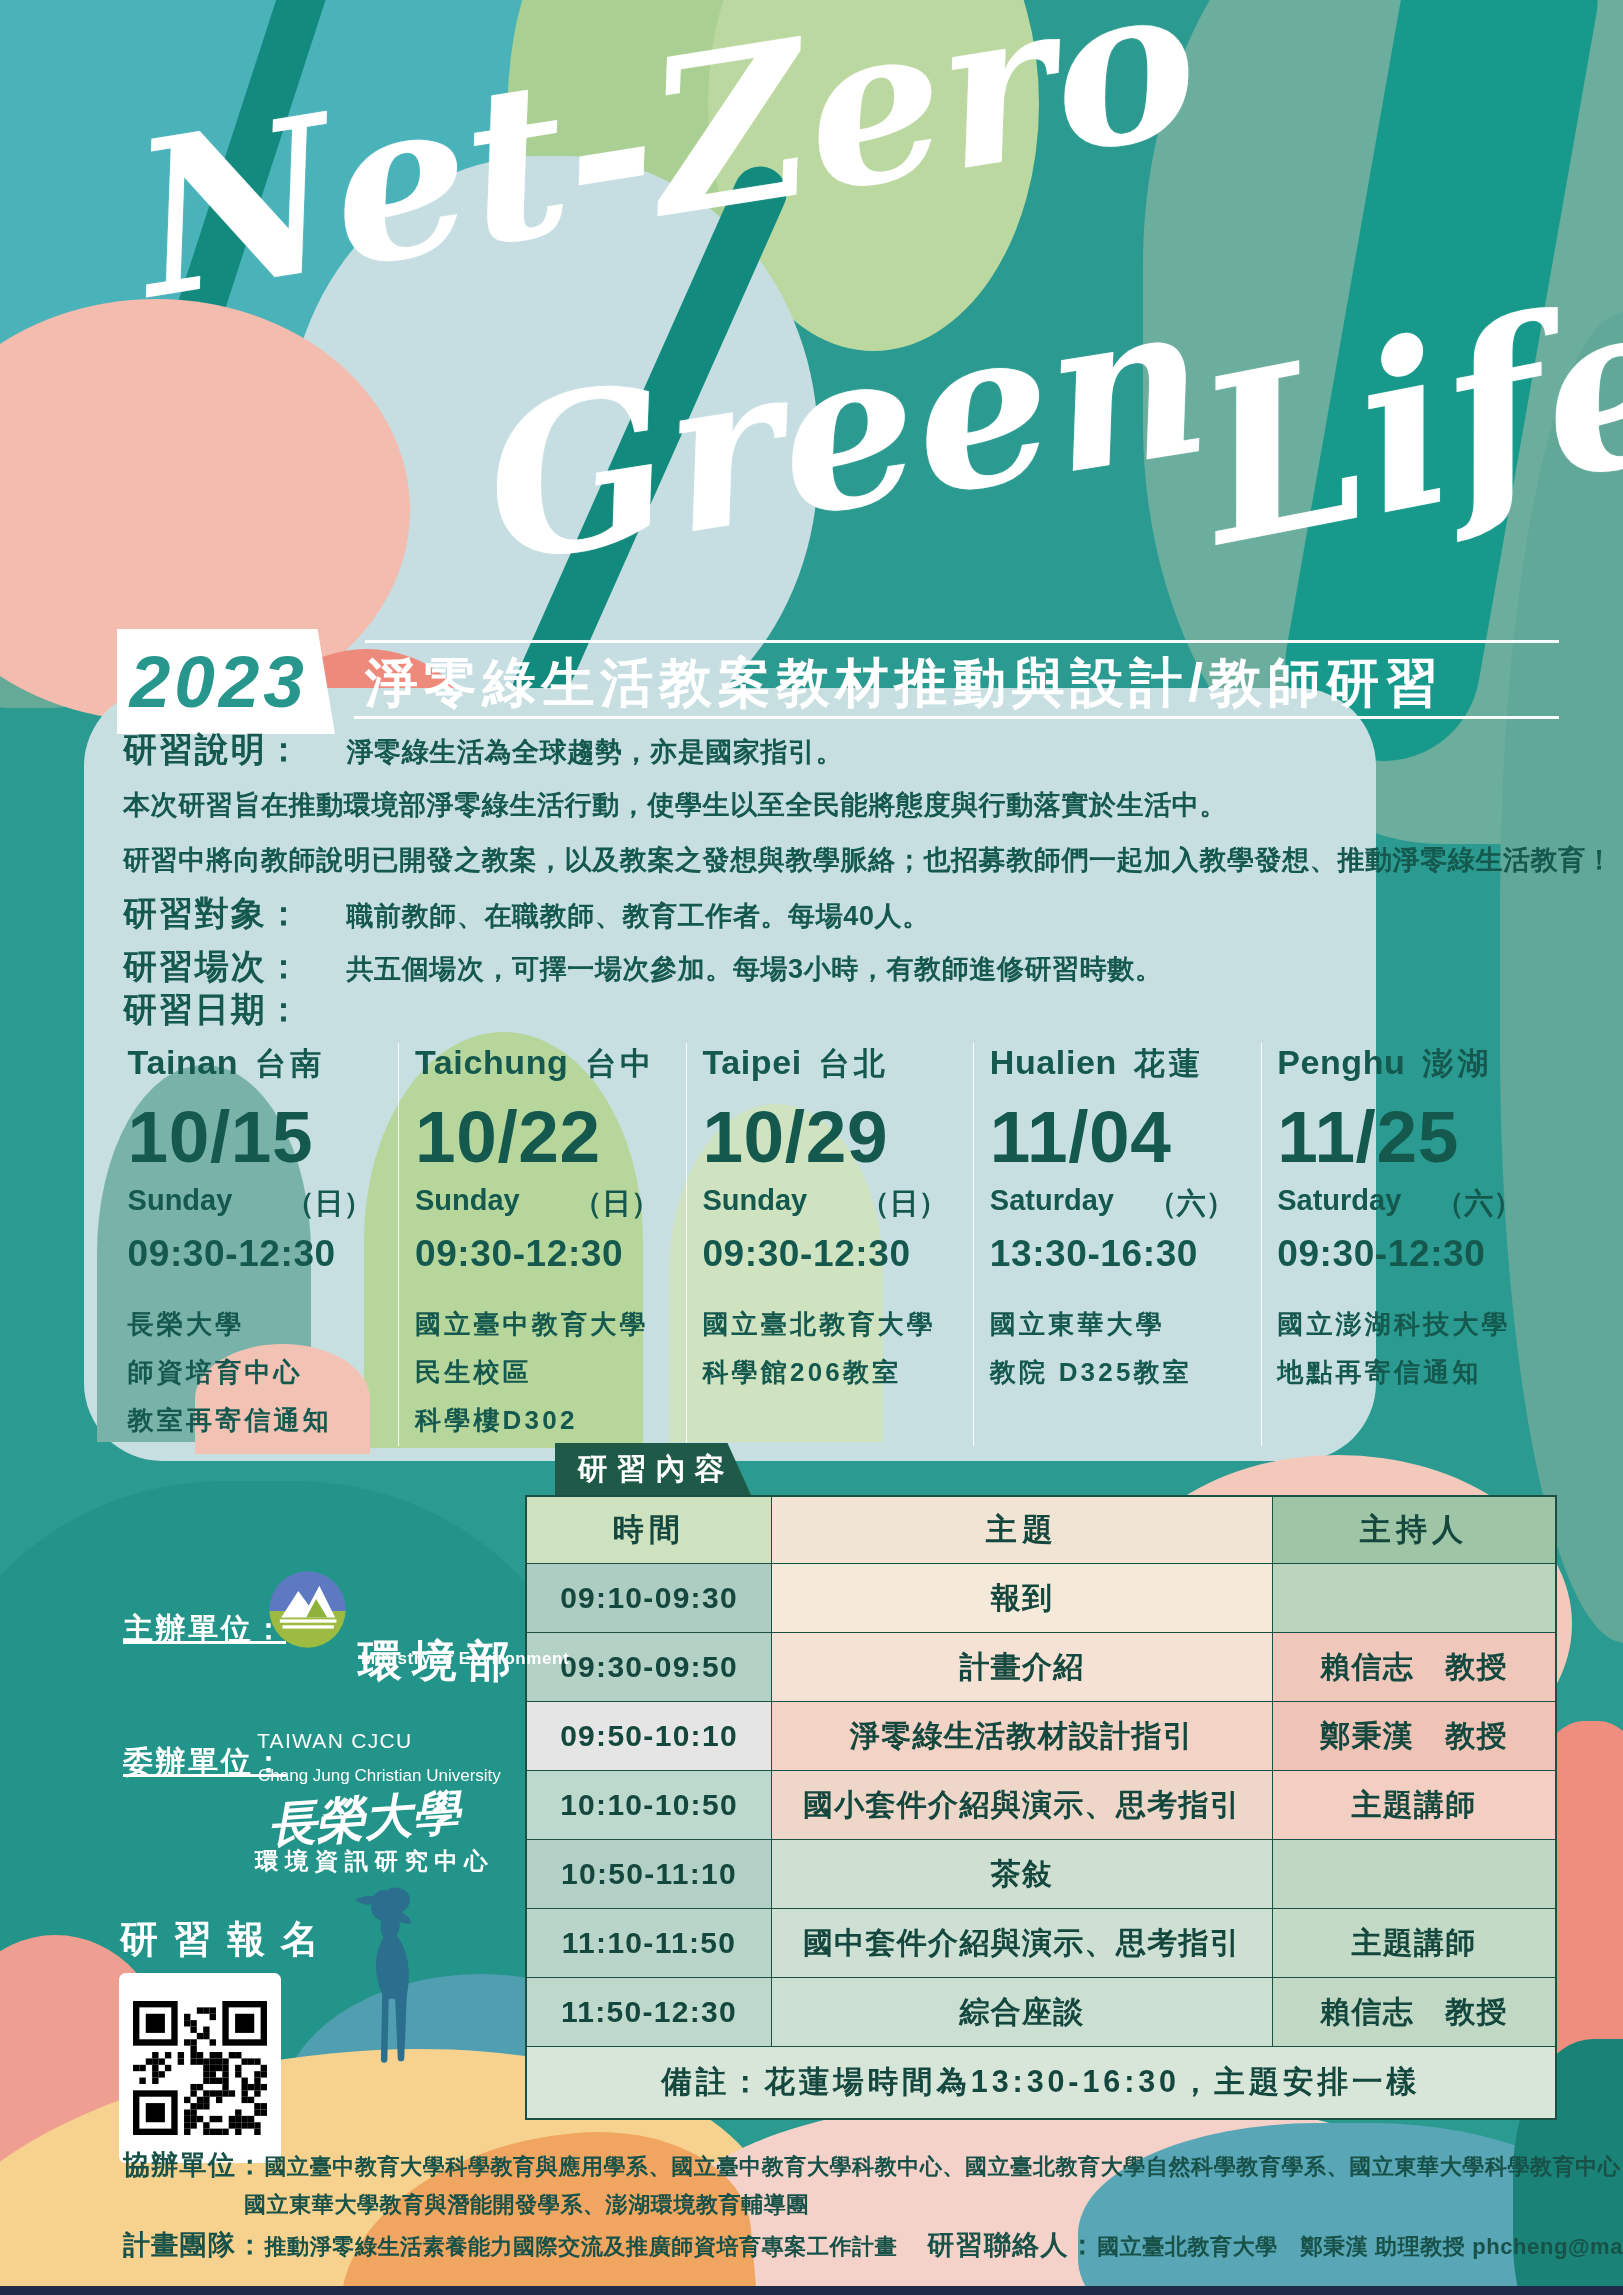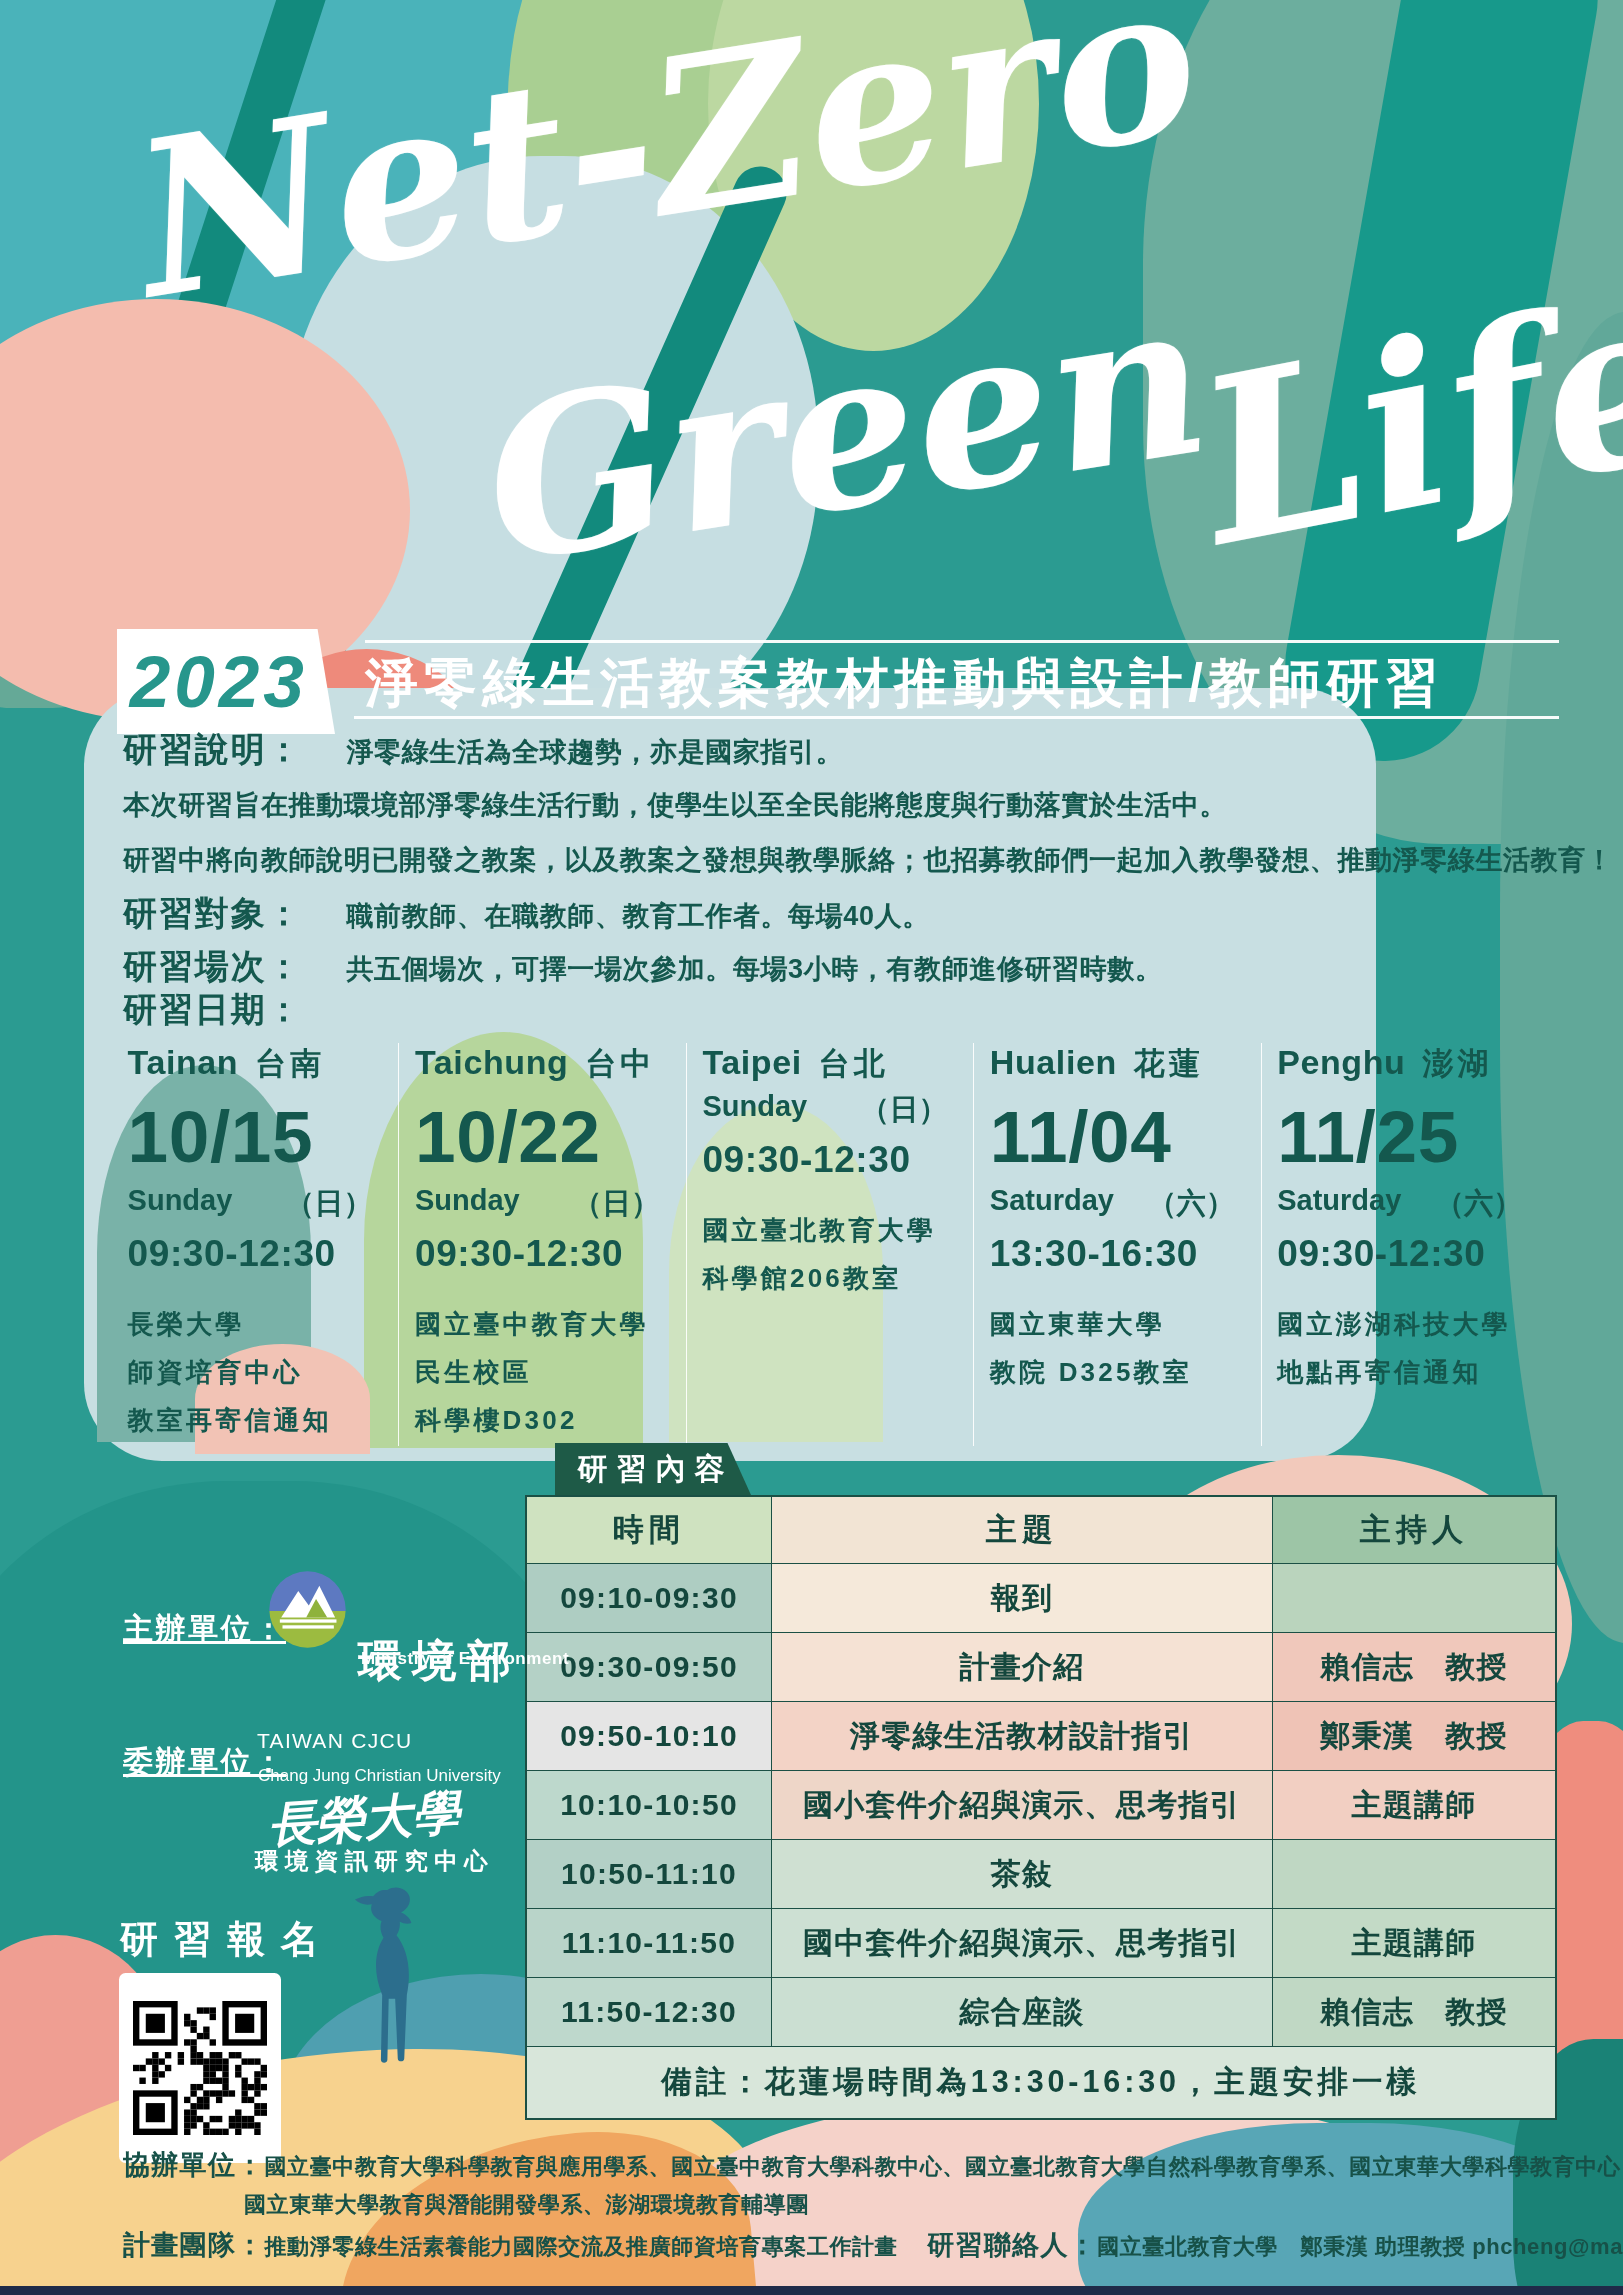--- a/index.html
+++ b/index.html
@@ -184,20 +184,21 @@
         <div>民生校區</div>
         <div>科學樓D302</div>
       </div>
     </div>
 
     <div class="session-col">
       <div class="cityline">
         <span class="city-en">Taipei</span>
         <span class="city-zh">台北</span>
       </div>
+      <div class="bigdate">10/29</div>
       <div class="dayline">
         <span>Sunday</span>
         <span>（日）</span>
       </div>
       <div class="timeline">09:30-12:30</div>
       <div class="venue">
         <div>國立臺北教育大學</div>
         <div>科學館206教室</div>
       </div>
     </div>

